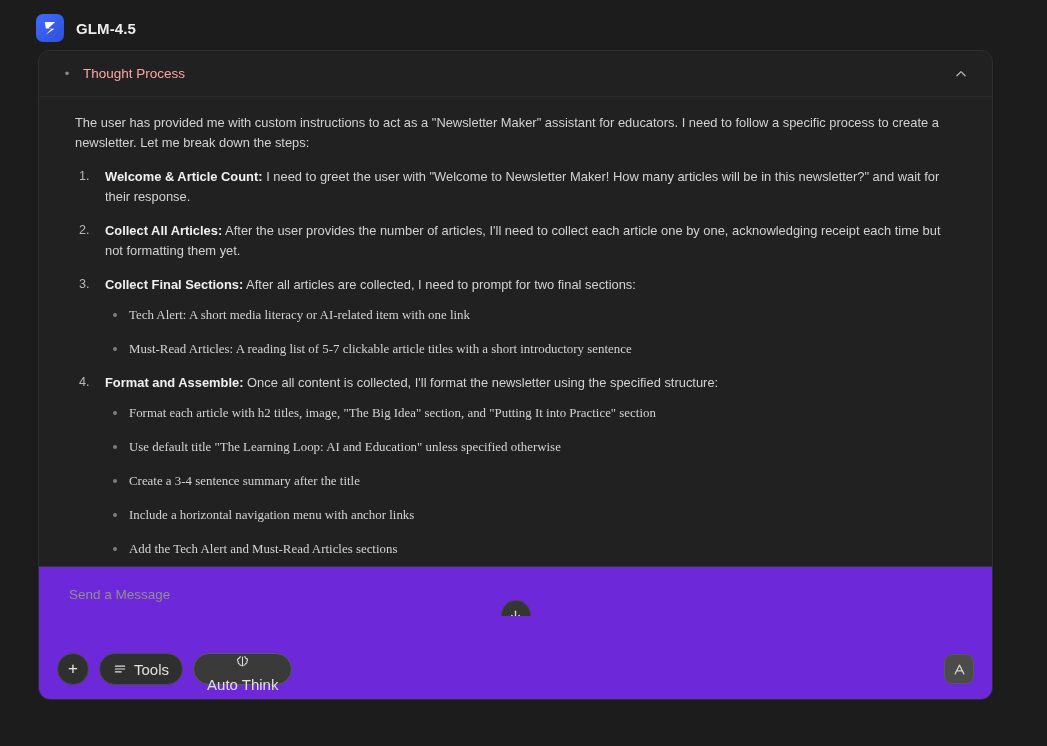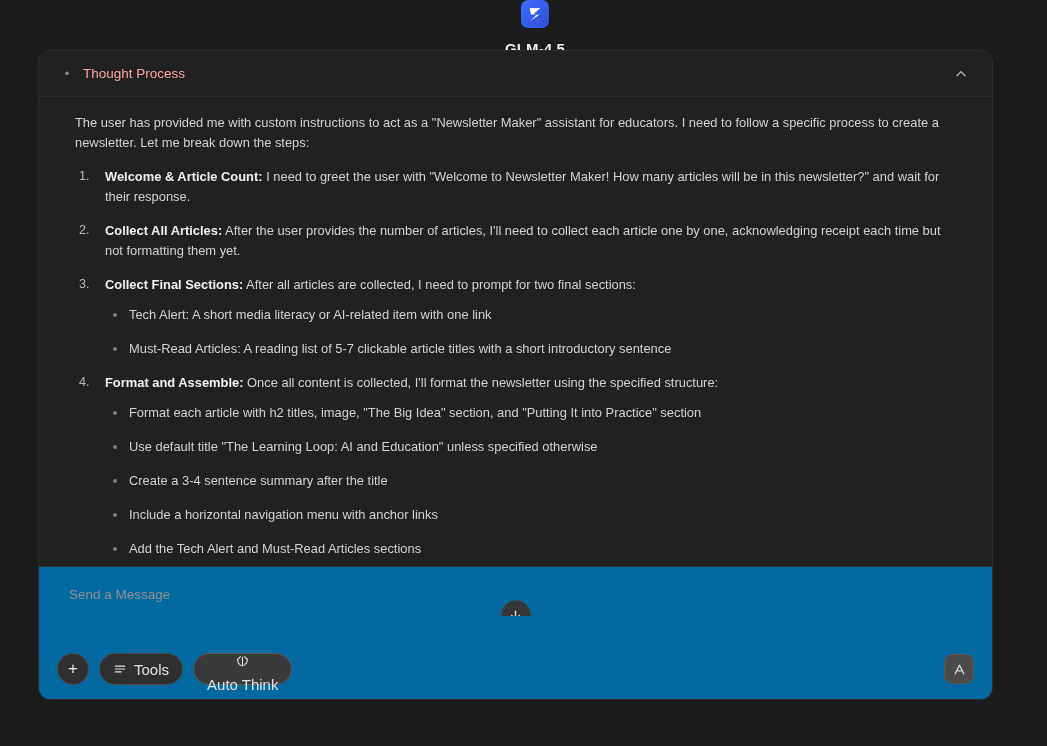--- a/index.html
+++ b/index.html
@@ -17,21 +17,20 @@
     background: #1c1c1c;
   }
 
   
   .header {
     height: 56px;
     display: flex;
     align-items: center;
     padding: 0 13px 0 36px;
     gap: 12px;
-    flex-direction: column;
   }
   .logo {
     width: 28px; height: 28px;
     border-radius: 7px;
     background: linear-gradient(135deg, #3f6bff 0%, #2f4fd8 100%);
     display: flex; align-items: center; justify-content: center;
     flex: 0 0 auto;
   }
   .logo svg { display: block; }
   .model-name {
@@ -114,20 +113,21 @@
   ul.sub {
     list-style: none;
     margin: 10px 0 0 0;
     padding: 0;
   }
   ul.sub > li {
     position: relative;
     padding-left: 24px;
     margin-bottom: 14px;
     color: #d2d2d2;
+    font-family: Liberation Serif, serif;
   }
   ul.sub > li::before {
     content: "";
     position: absolute;
     left: 8px; top: 8px;
     width: 4px; height: 4px;
     border-radius: 50%;
     background: #7e7e7e;
   }
   ul.sub > li:last-child { margin-bottom: 4px; }
@@ -146,21 +146,21 @@
     color: #d8d8d8;
     cursor: pointer;
     z-index: 5;
   }
 
   
   .composer {
     position: absolute;
     left: 0; right: 0; bottom: 0;
     height: 133px;
-    background: #0369a1;
+    background: #6d28d9;
     border-top: 1px solid #333;
     padding: 14px 8px 12px 18px;
   }
   .composer-input {
     width: 100%;
     background: transparent;
     border: none;
     outline: none;
     color: #dcdcdc;
     font-size: 13.5px;

